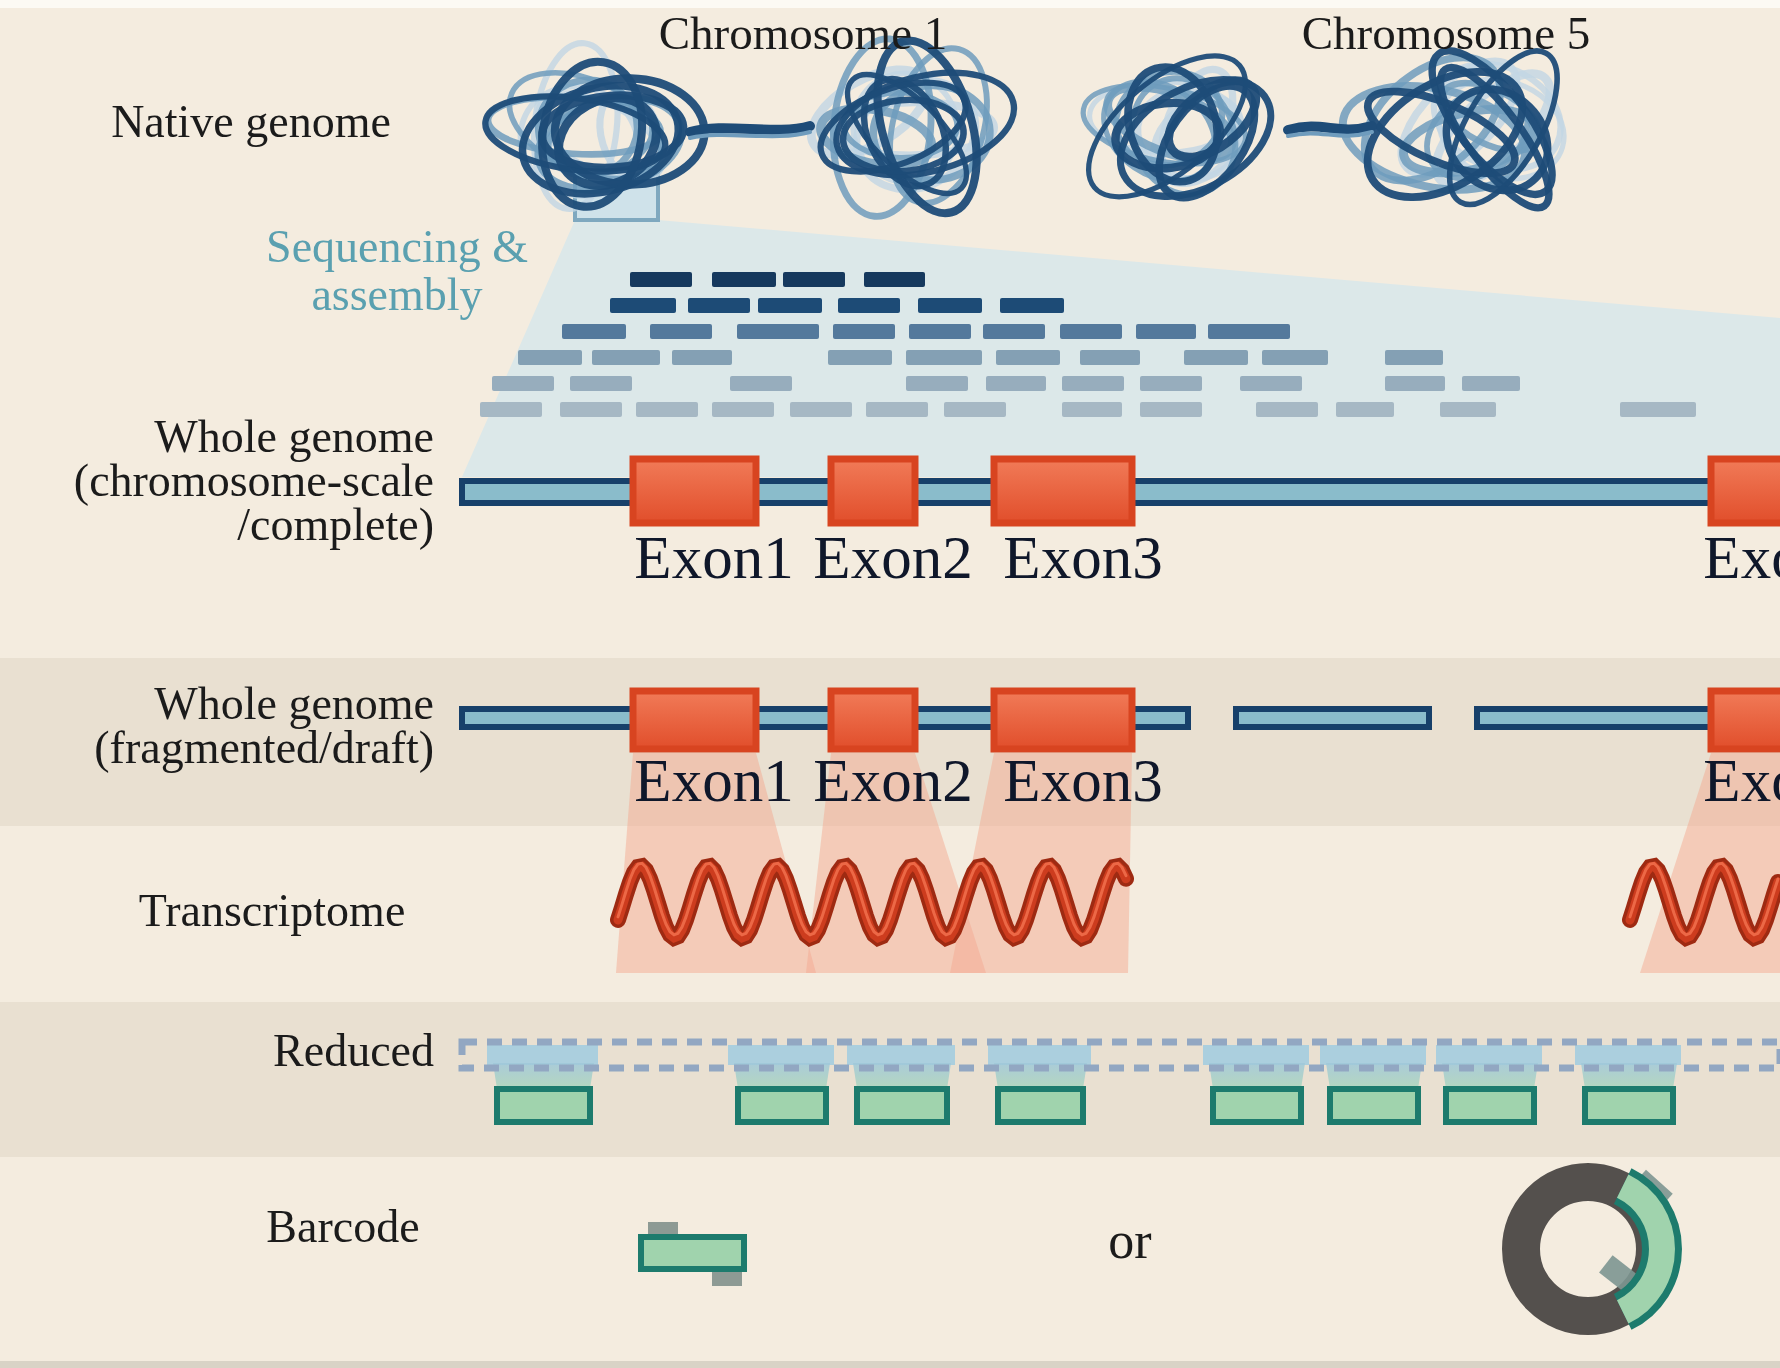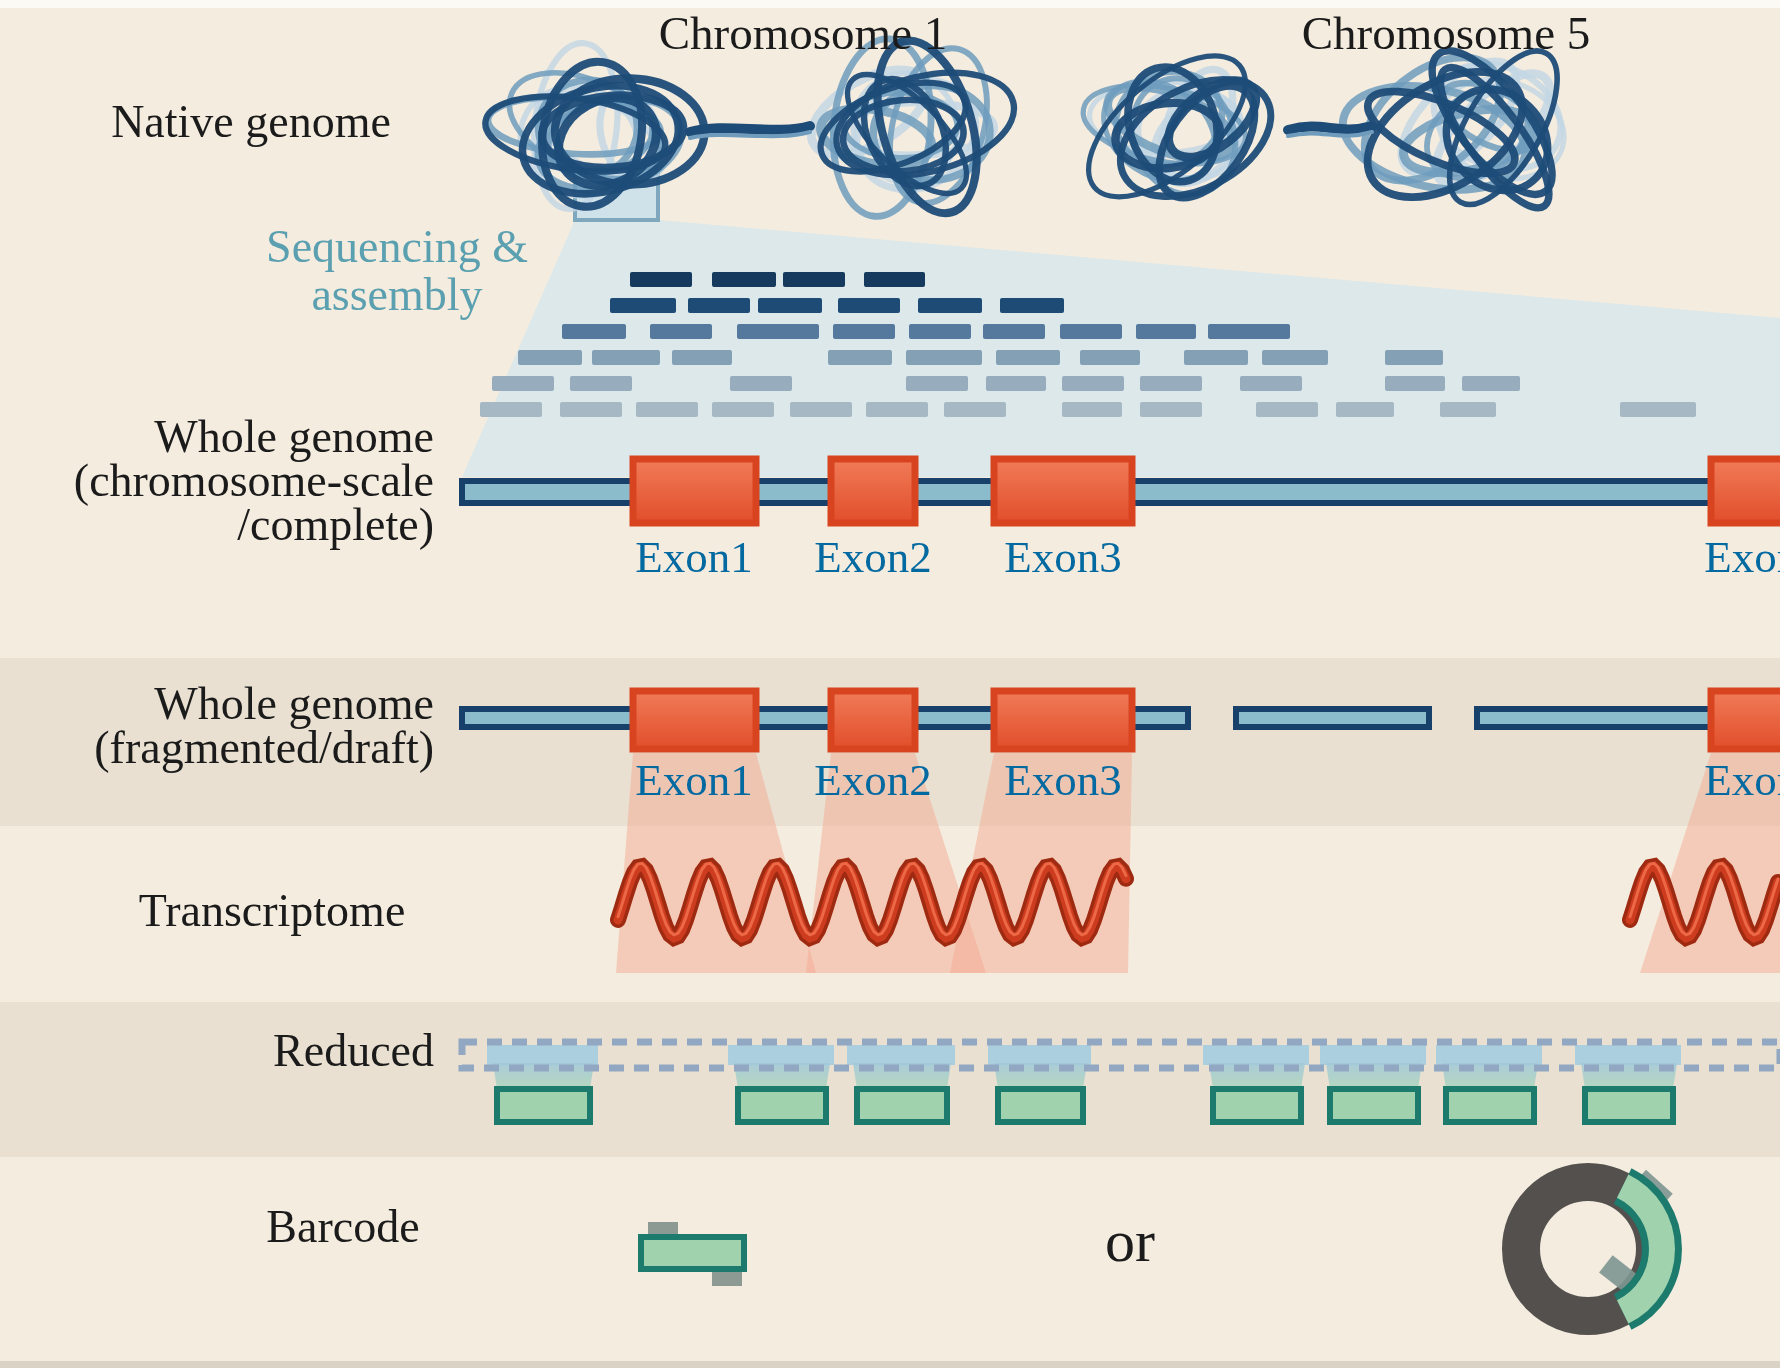--- a/index.html
+++ b/index.html
@@ -3,23 +3,23 @@
 <meta charset="utf-8">
 <style>
   html,body{margin:0;padding:0;overflow:hidden;}
   #page{position:relative;width:1780px;height:1368px;background:#f4ecdf;overflow:hidden;
         font-family:"Liberation Serif","DejaVu Serif",serif;}
   #art{position:absolute;left:0;top:0;}
   .lbl{position:absolute;white-space:nowrap;color:#1b1b1b;font-size:46px;line-height:1;}
   .ctr{transform:translate(-50%,-50%);}
   .rgt{right:1346px;transform:translateY(-50%);text-align:right;}
   .teal{color:#5aa0b0;}
-  .exlbl{position:absolute;white-space:nowrap;color:#0369a1;font-size:45px;line-height:1;
-         transform:translate(-50%,-50%);}
-  .or{font-size:60px;}
+  .exlbl{position:absolute;white-space:nowrap;color:#0f172a;font-size:61px;line-height:1;
+         transform:translate(-50%,-50%);margin-left:20px;}
+  .or{font-size:52px;}
   .title{font-size:47px;}
 </style>
 </head>
 <body>
 
 <div id="page">
   <svg id="art" width="1780" height="1368" viewBox="0 0 1780 1368">
       <defs>
         <linearGradient id="gExon" x1="0" y1="0" x2="0" y2="1">
           <stop offset="0%" stop-color="#f17b58"></stop>

